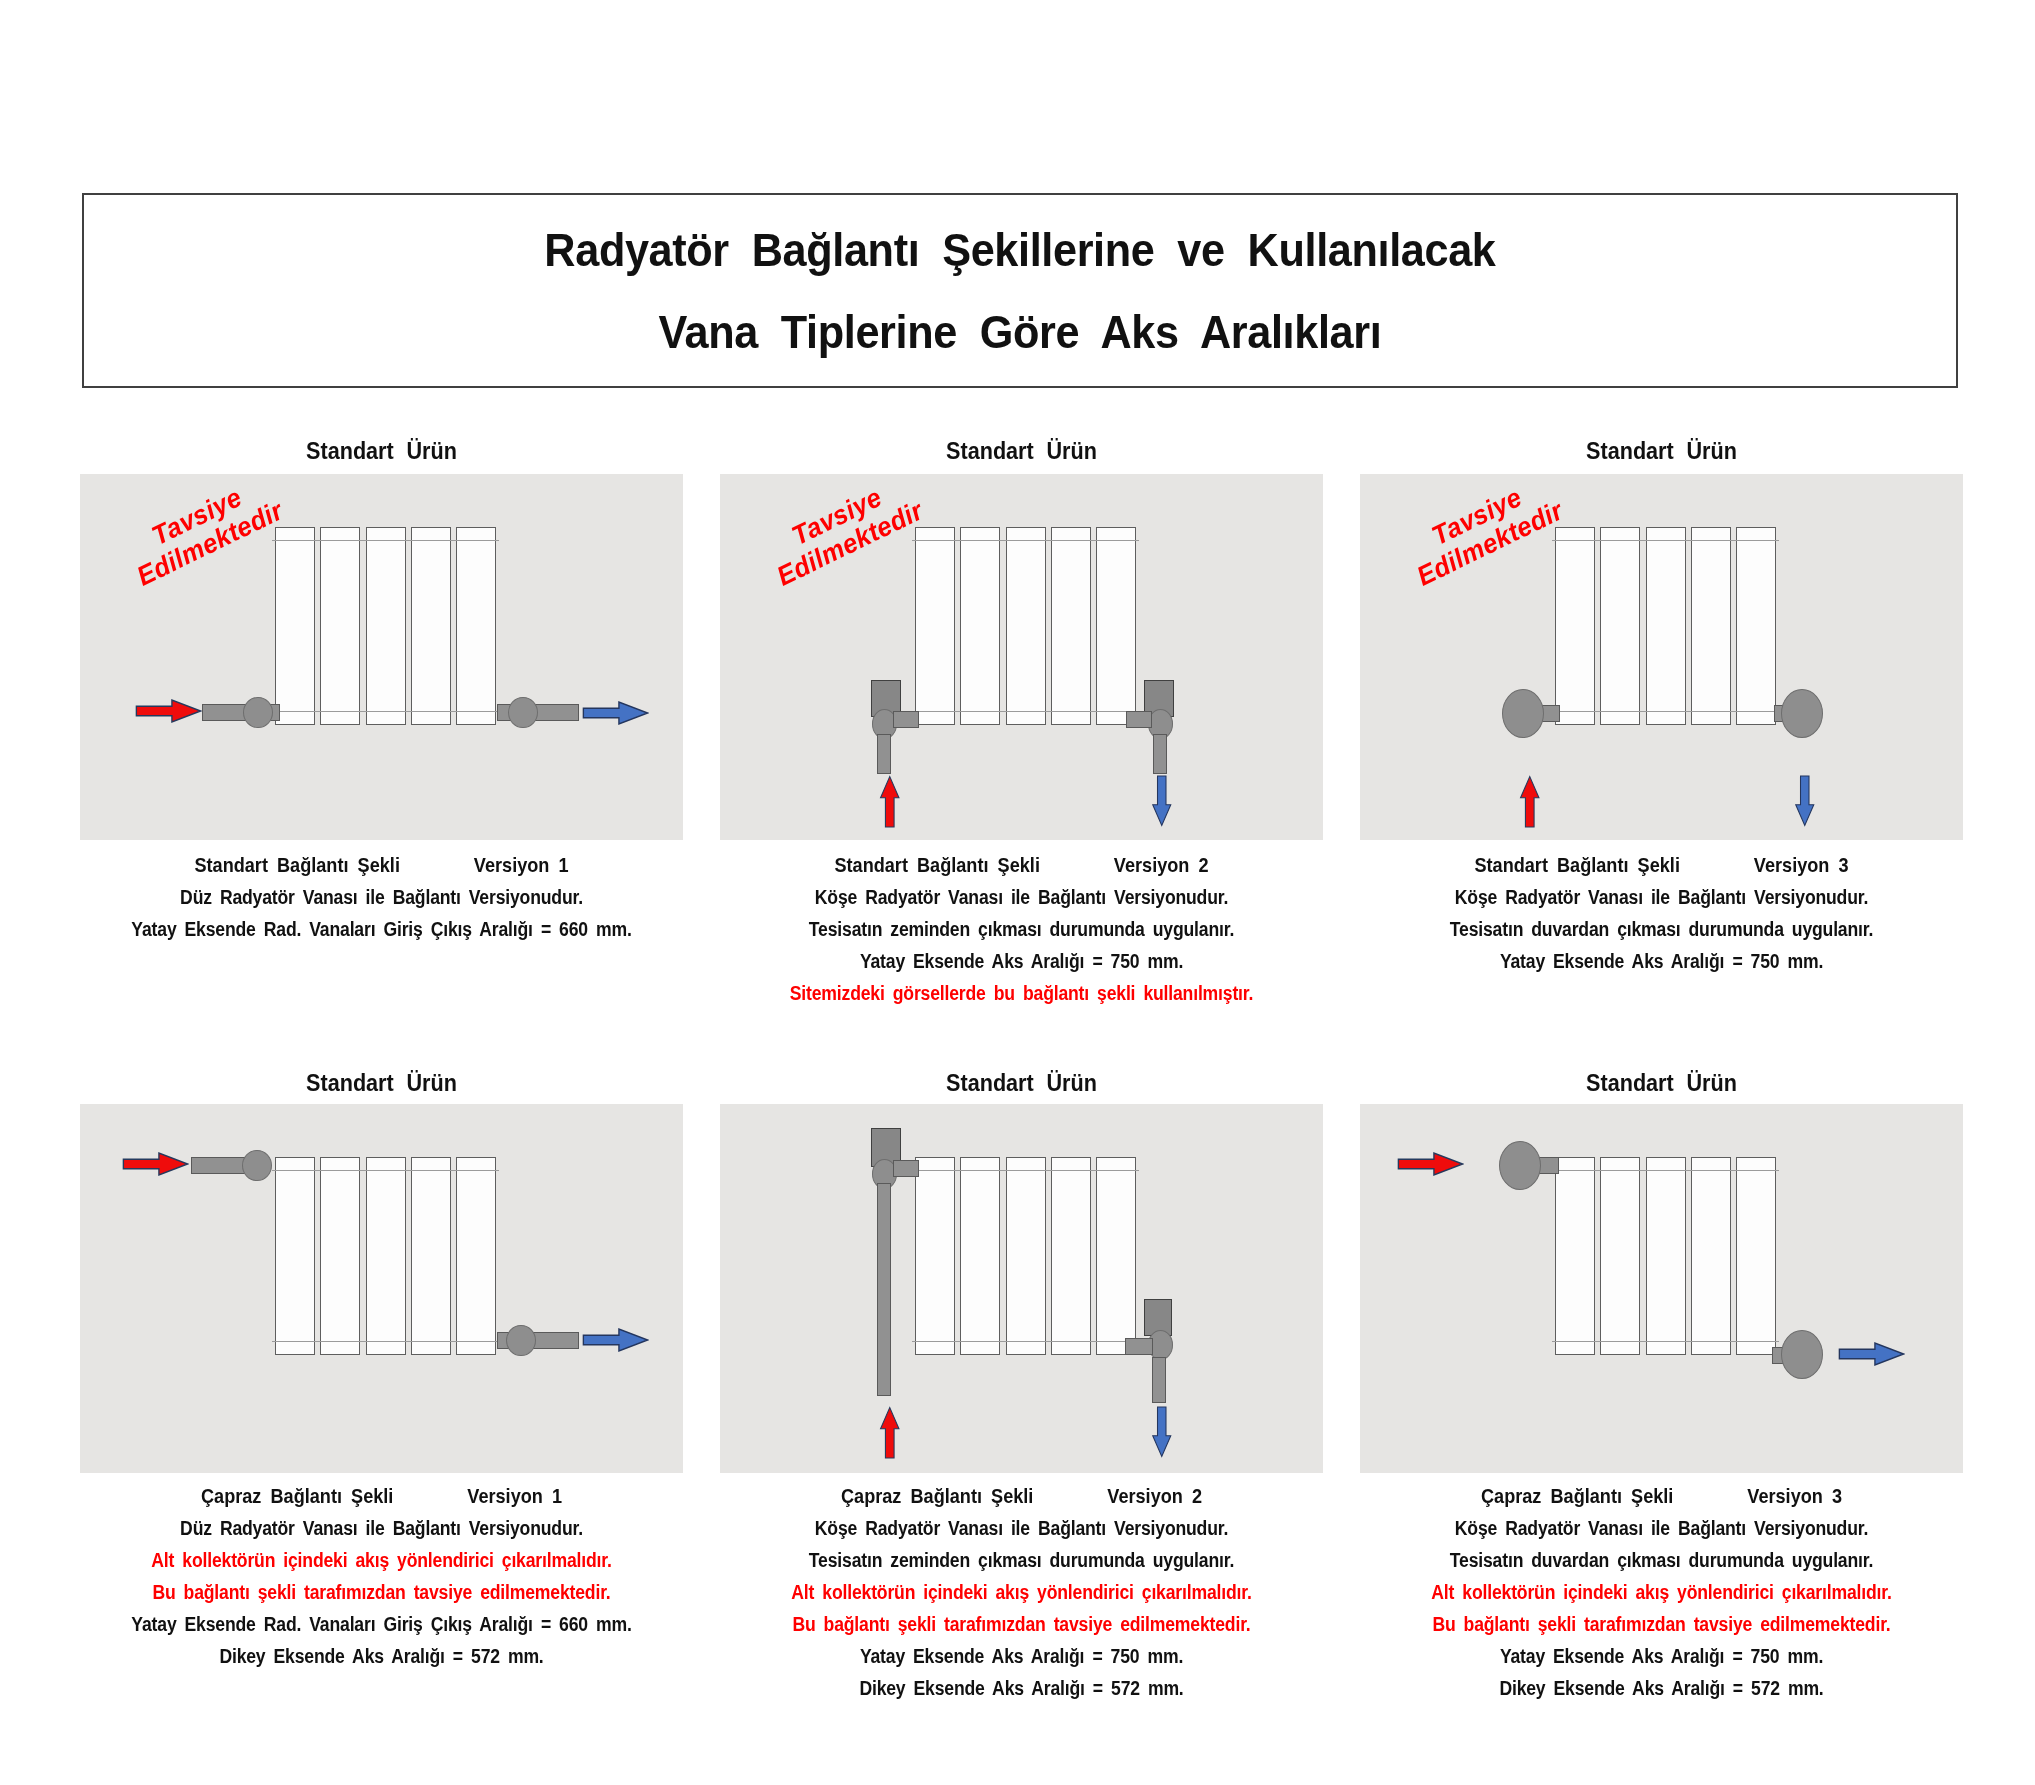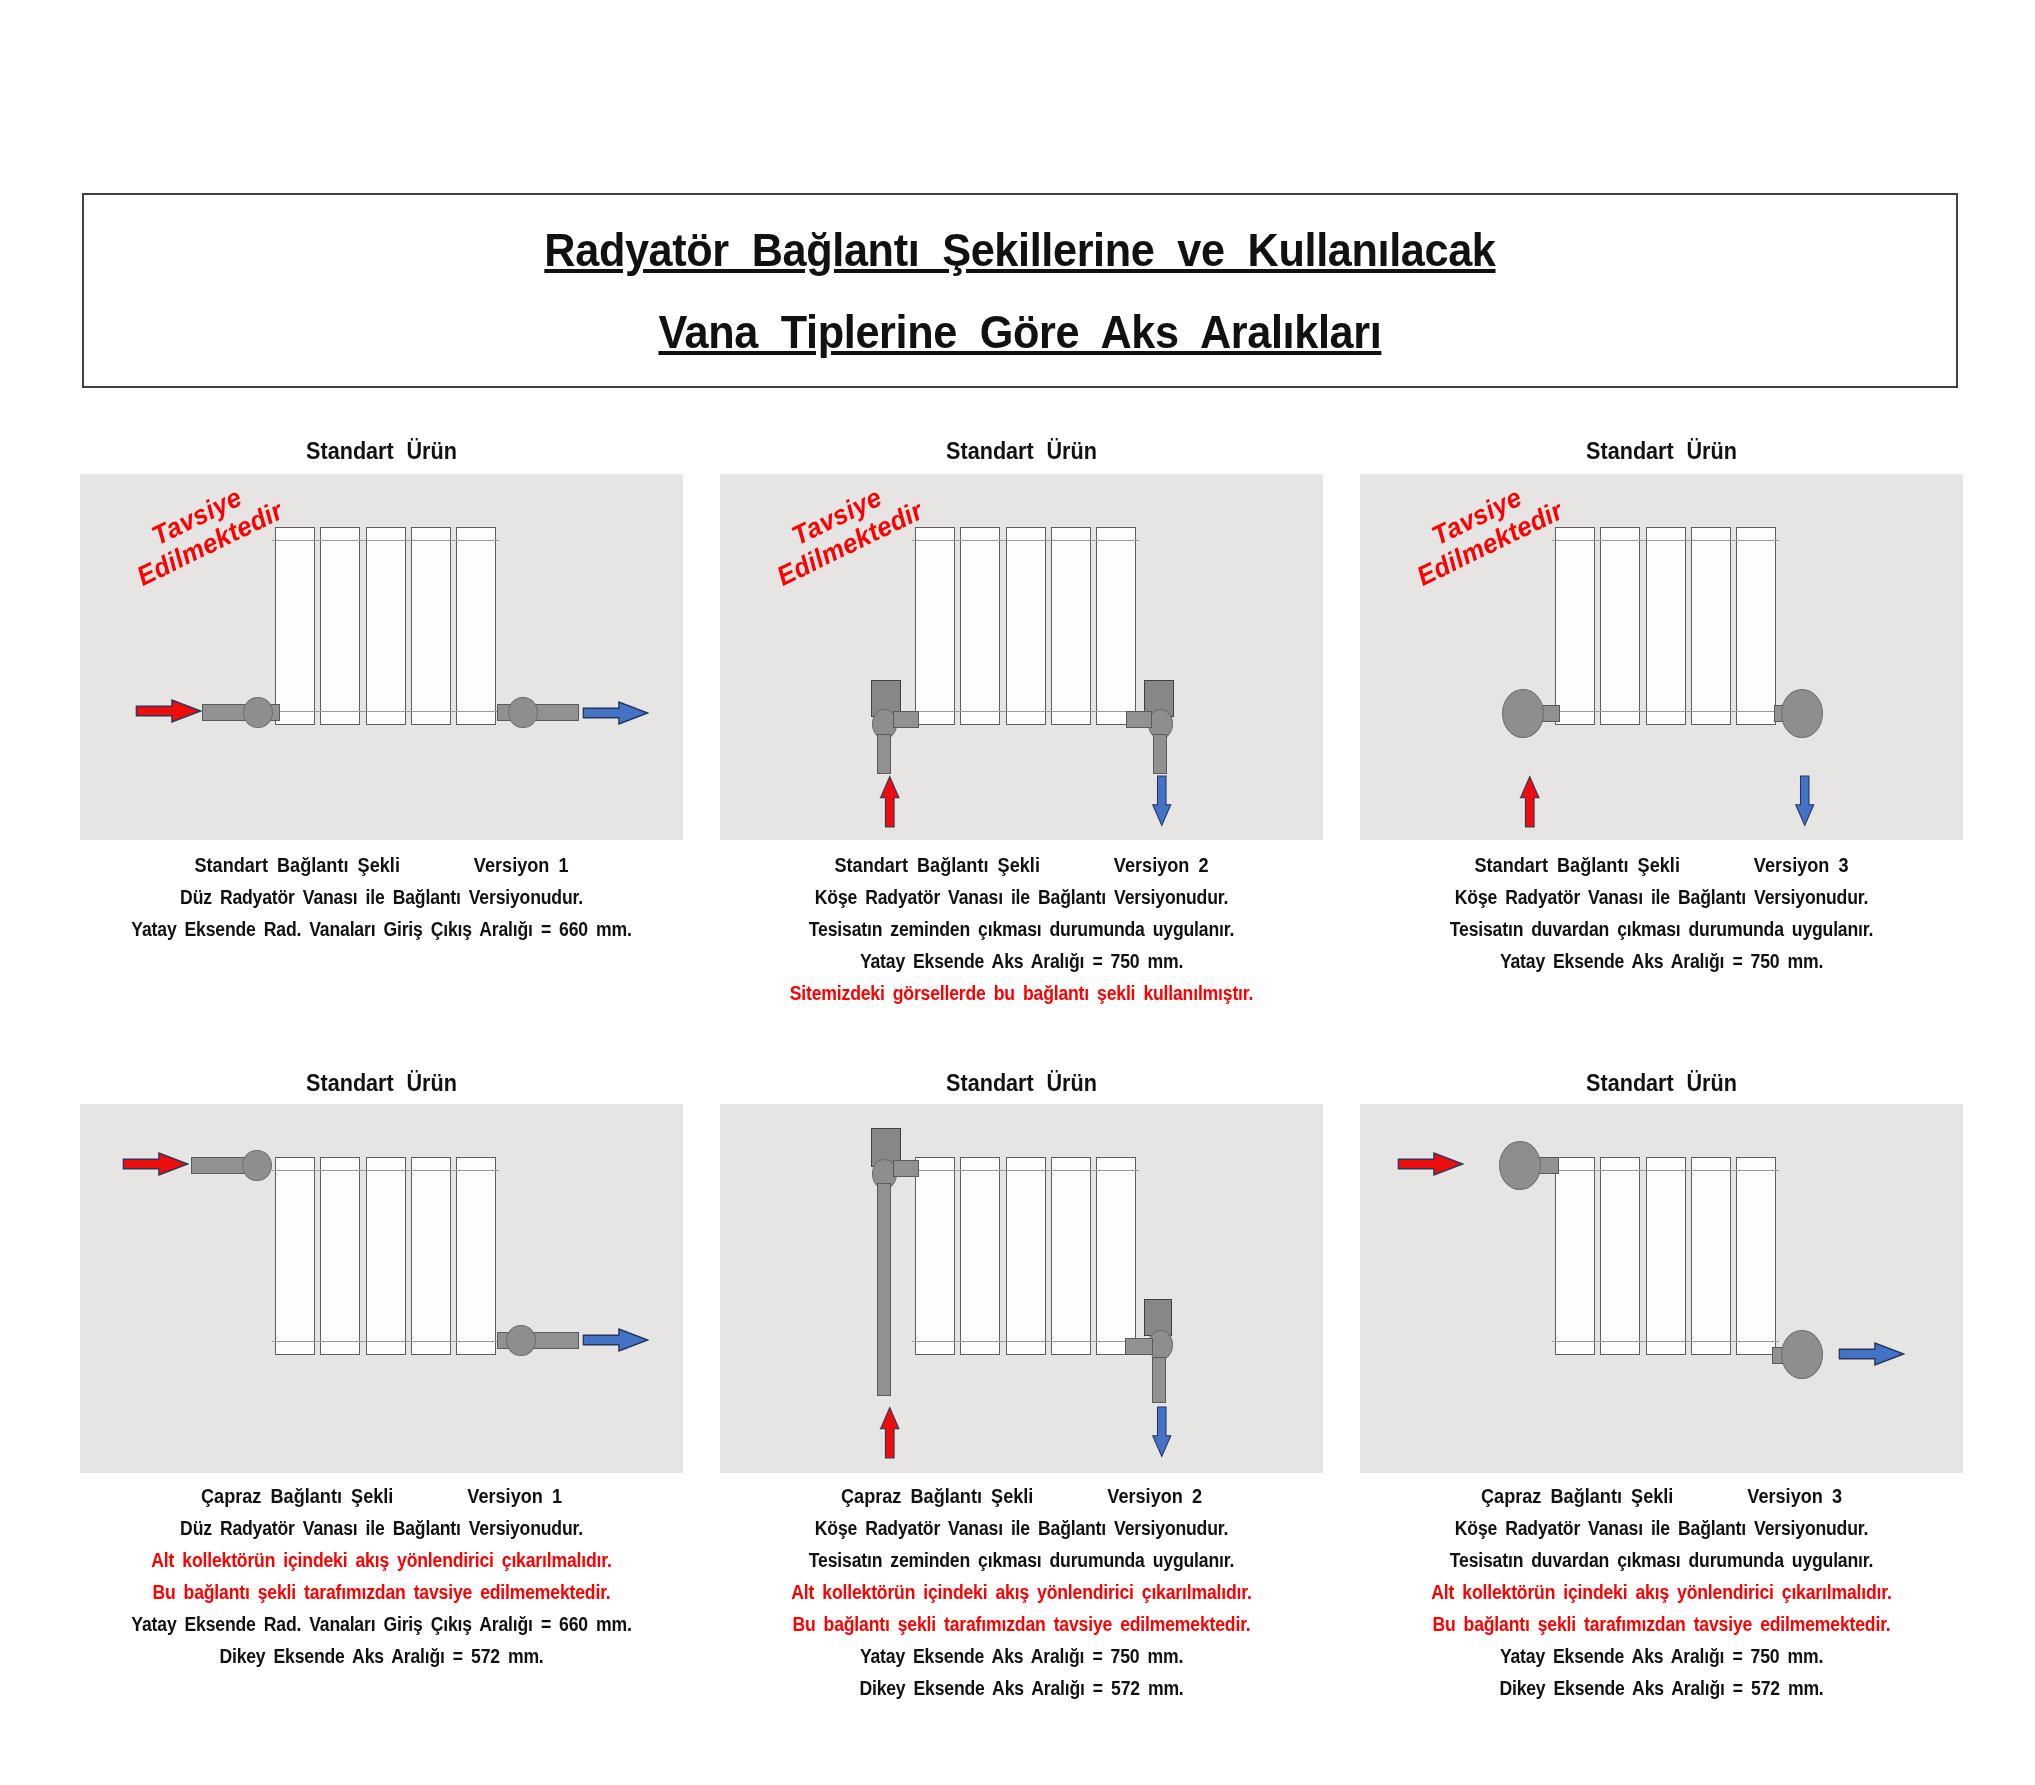--- a/index.html
+++ b/index.html
@@ -2,21 +2,21 @@
 <html style="font-size:12.2px"><head>
 <meta charset="utf-8">
 <style>
   html,body{margin:0;padding:0;background:#fff;}
   #page{position:relative;width:2035px;height:1786px;background:#ffffff;
         font-family:"Liberation Sans",sans-serif;color:#111;overflow:hidden;}
 
   
   .title-box{position:absolute;left:82px;top:193px;width:1872px;height:191px;
              border:2.3px solid #404040;display:flex;flex-direction:column;
-             justify-content:space-evenly;align-items:center;background:#fff;text-decoration:underline;}
+             justify-content:space-evenly;align-items:center;background:#fff;}
   .title-line{font-size:47px;font-weight:700;white-space:nowrap;word-spacing:12.2px;
               transform:scaleX(.92);letter-spacing:-0.4px;}
 
   
   .product-label{position:absolute;width:603px;text-align:center;font-size:24px;
                  font-weight:700;word-spacing:7.6px;white-space:nowrap;transform:scaleX(.9);}
   .canvas{position:absolute;width:603px;background:#e6e5e3;overflow:hidden;}
 
   
   .note{position:absolute;left:4.6px;top:26px;width:237px;text-align:center;

